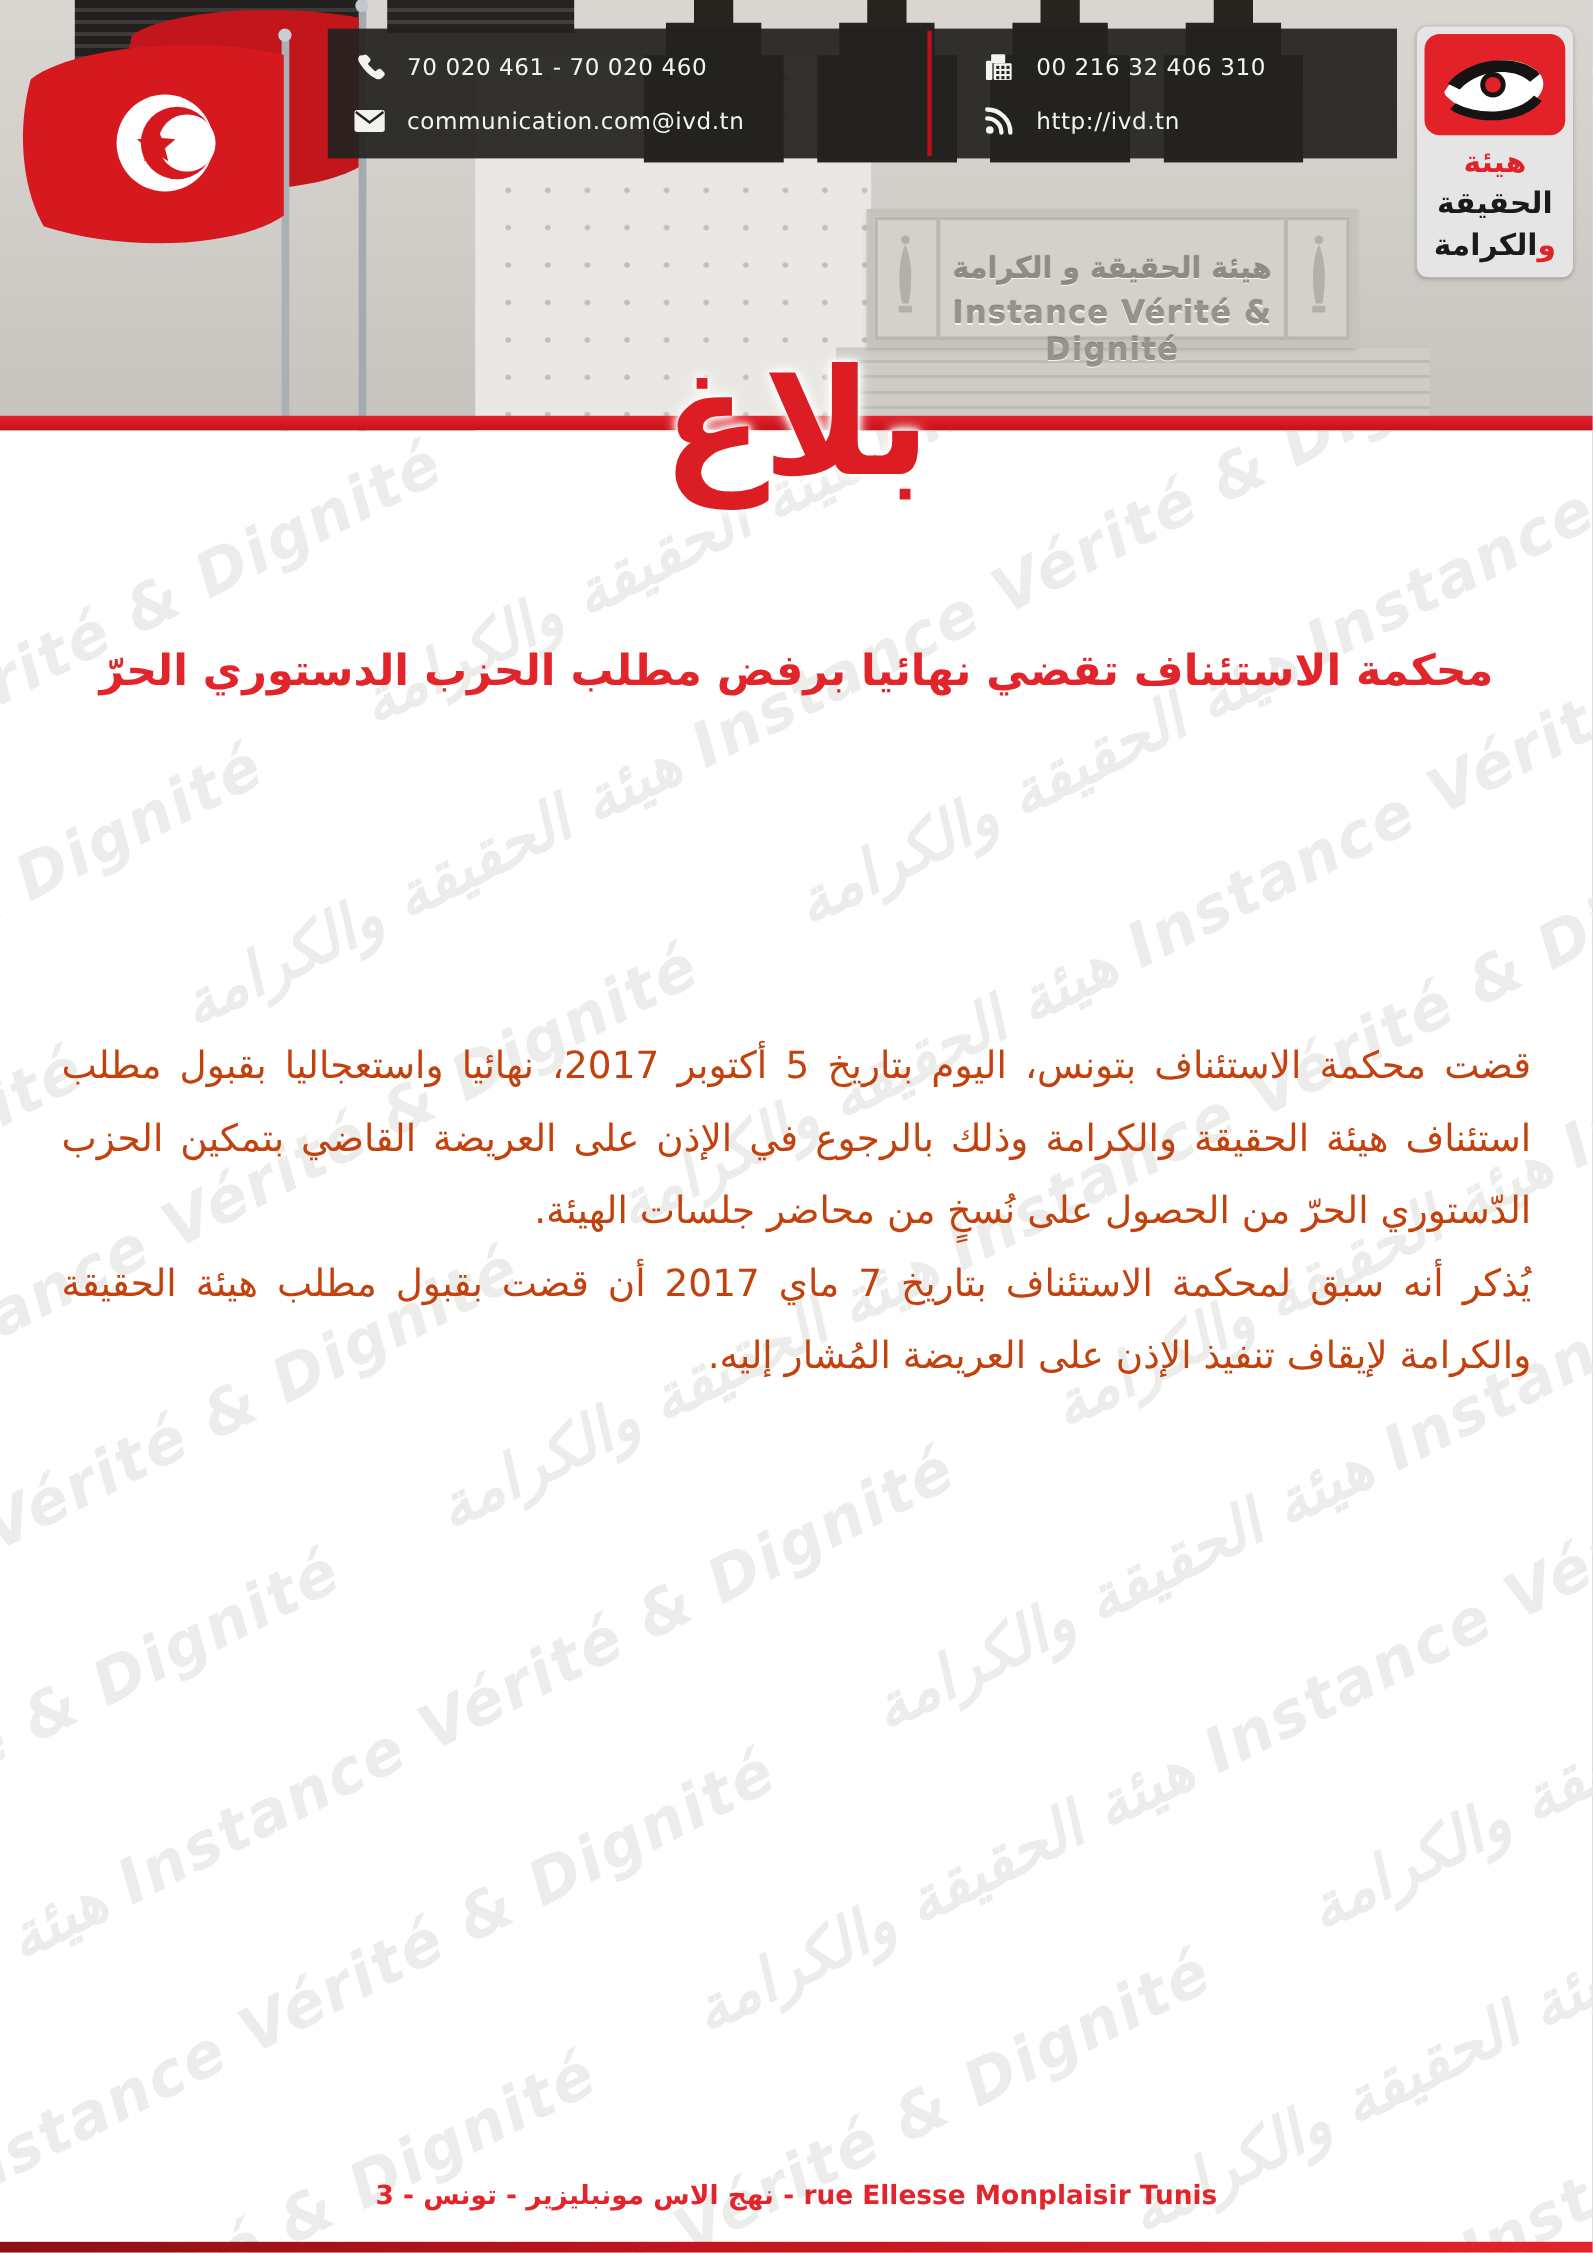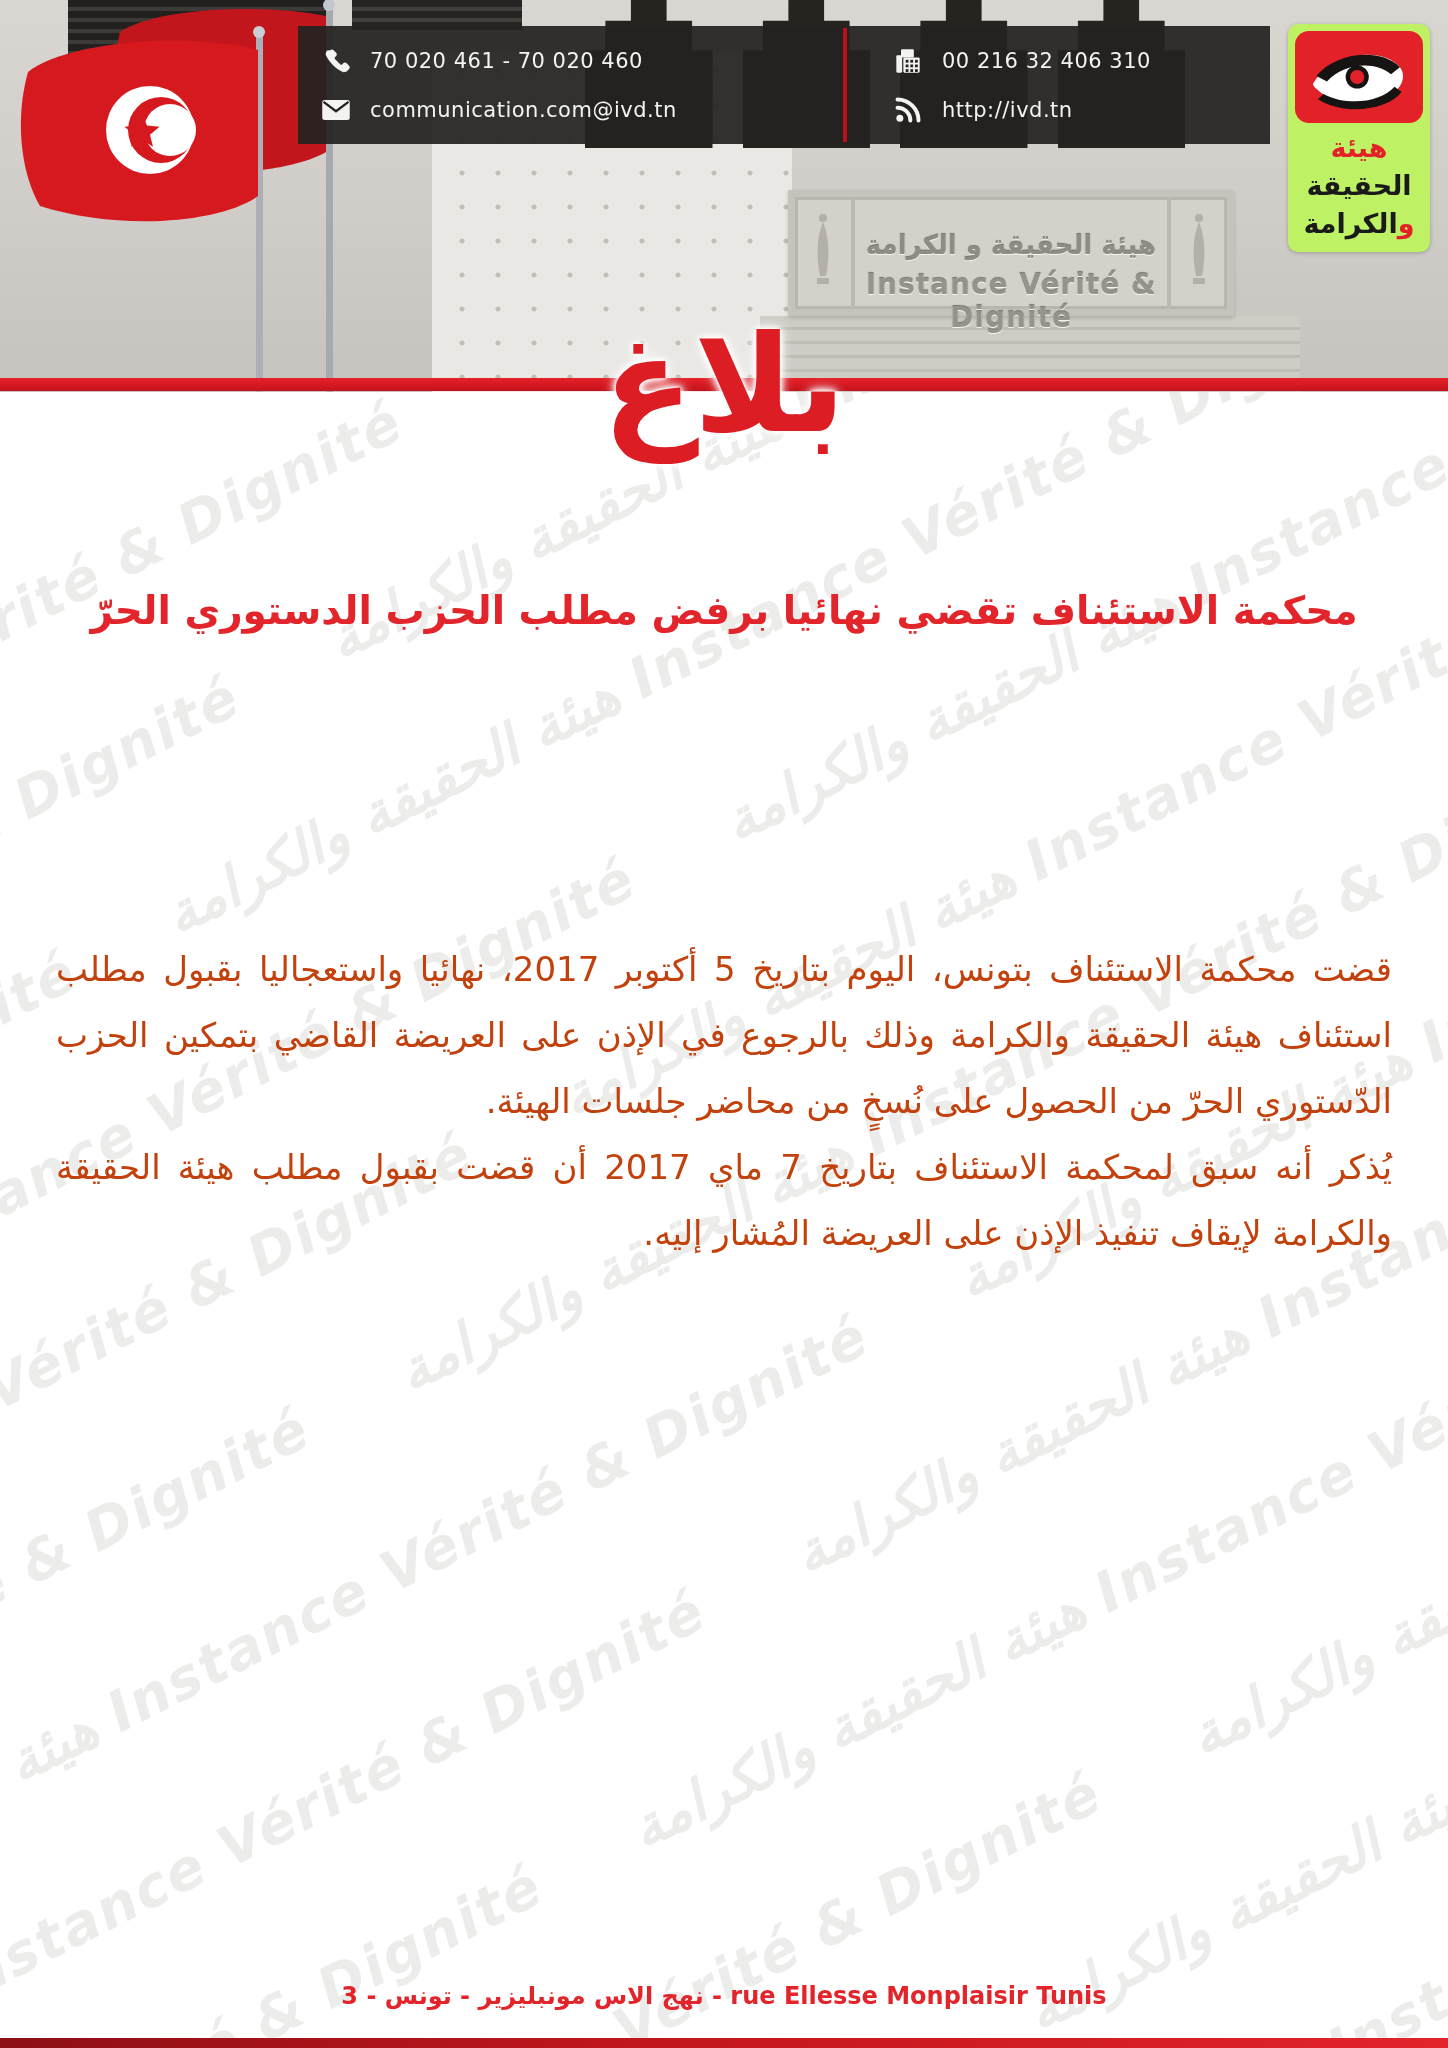--- a/index.html
+++ b/index.html
@@ -60,21 +60,21 @@
   .sign-emblem { width:56px; display:flex; align-items:center; justify-content:center; }
   .sign-center { flex:1; border-left:4px solid #bcb9b2; border-right:4px solid #bcb9b2;
     text-align:center; padding-top:14px; }
   .sign-ar { font-size:26px; font-weight:bold; color:#8f8c85;
     text-shadow:0 1px 0 #f6f4f0, 0 -1px 1px #76736d;margin-top:19px; }
   .sign-fr { font-size:28px; font-weight:bold; color:#96938c; margin-top:8px;
     text-shadow:0 1px 0 #f6f4f0, 0 -1px 1px #76736d; letter-spacing:1px; }
 
   
   .logo-card { position:absolute; left:1288px; top:24px; width:142px; height:228px;
-    background:#bef264; border-radius:10px; z-index:3;
+    background:#e5e5e5; border-radius:10px; z-index:3;
     box-shadow:0 1px 4px rgba(0,0,0,.25); padding:7px 7px 0 7px; }
   .logo-eye-box { width:128px; height:92px; background:#e32128; border-radius:14px;
     display:flex; align-items:center; justify-content:center; }
   .logo-text { direction:rtl; text-align:center; font-weight:bold;
     font-size:27px; line-height:38px; margin-top:6px; color:#1a1a1a; }
   .red-t { color:#e32128; }
 
   
   .red-rule { position:absolute; left:0; top:378px; width:100%; height:13px;
     background:linear-gradient(180deg,#e6212a 0%,#c4121a 100%); z-index:3; }

